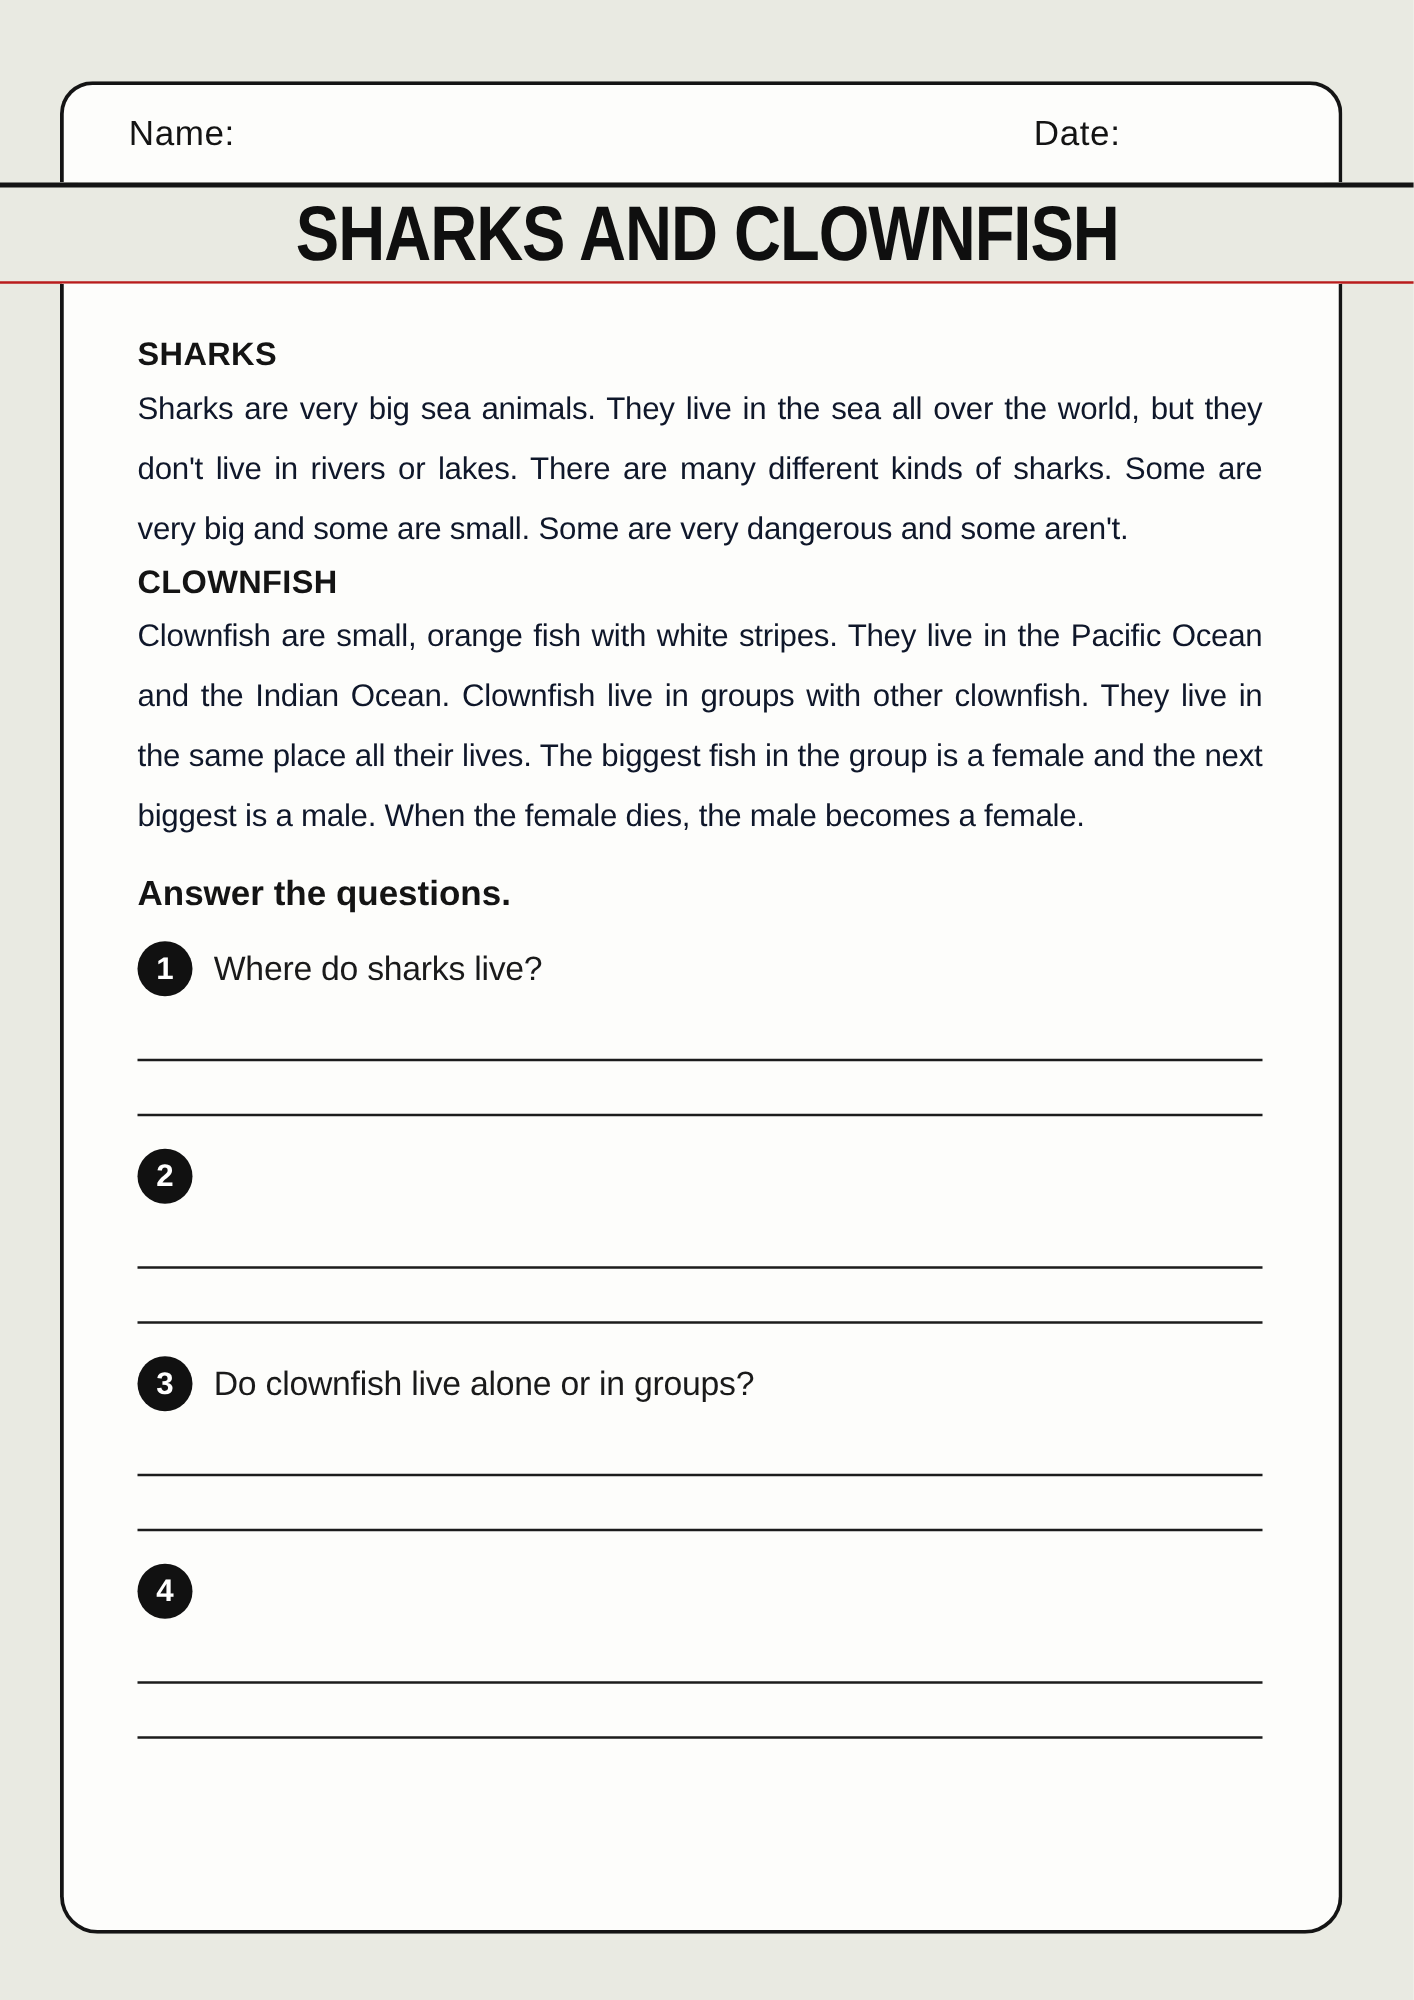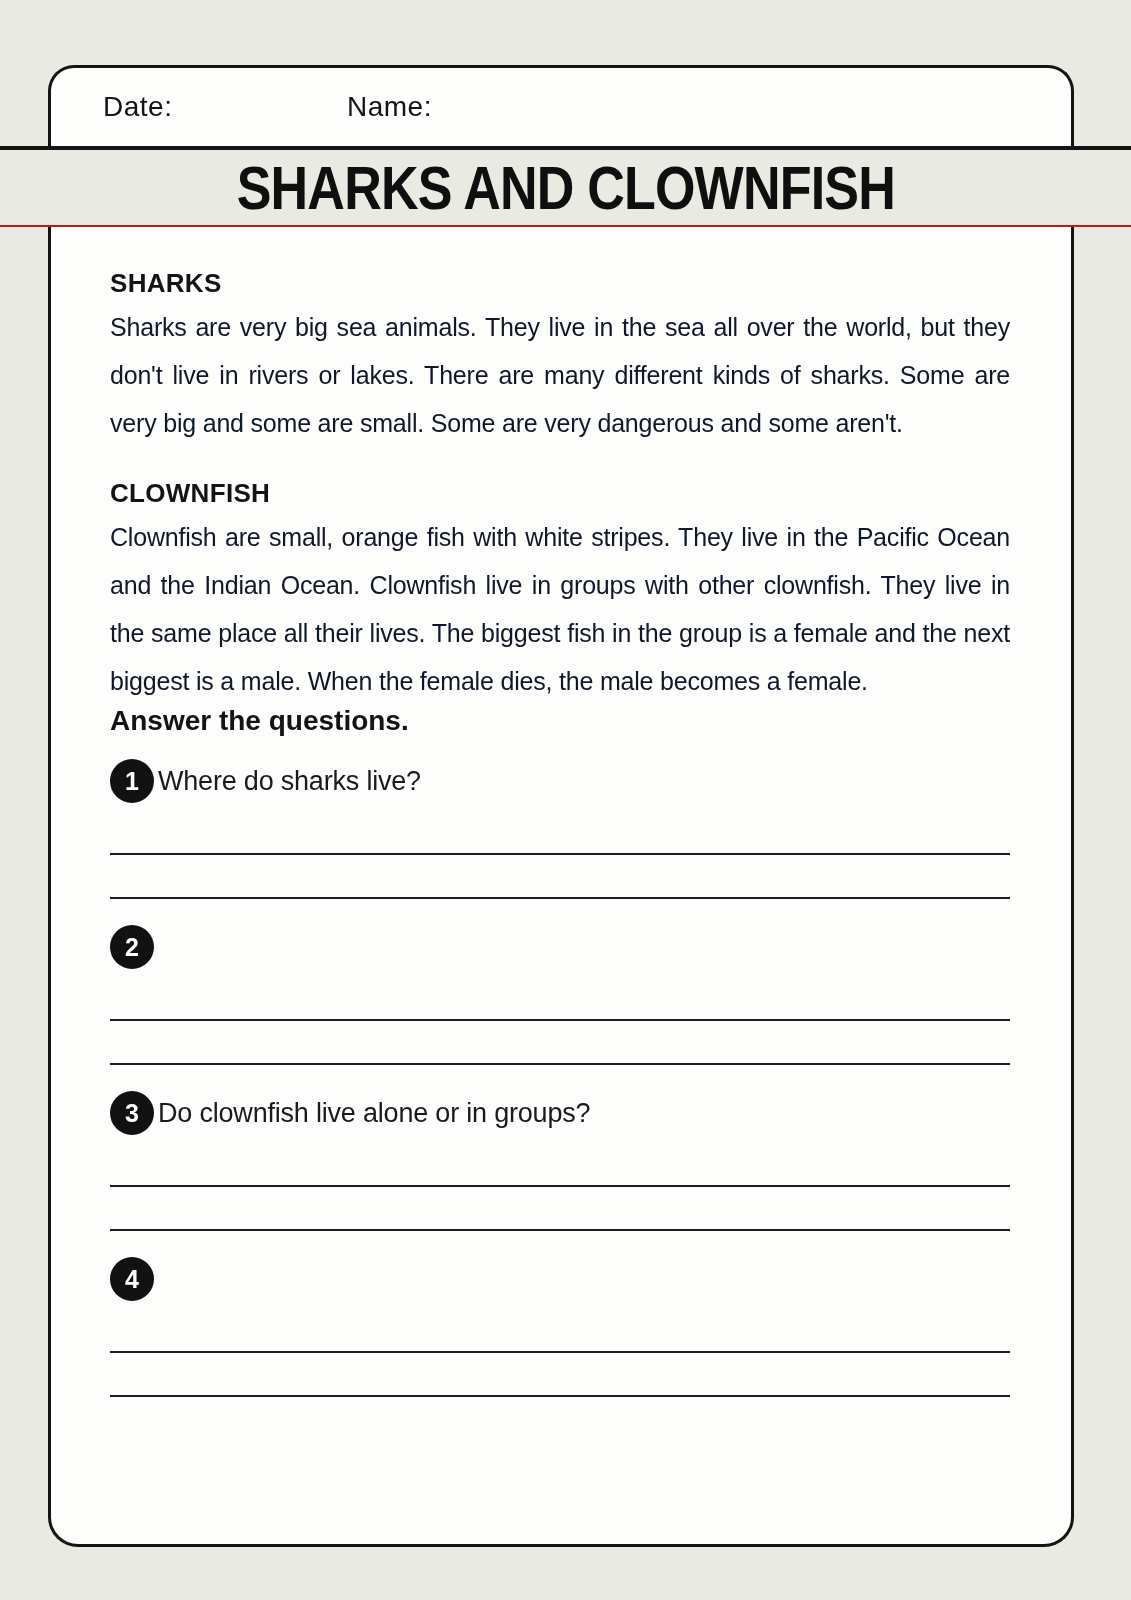--- a/index.html
+++ b/index.html
@@ -78,22 +78,22 @@
     letter-spacing: 0.3px;
   }
   .body-text {
     font-size: 25px;
     line-height: 48px;
     letter-spacing: -0.2px;
     text-align: justify;
     margin-top: 6px;
     color: #0f172a;
   }
-  .body-text + .section-heading { margin-top: 32px; }
-  .instruction.answers { }
+  .body-text + .section-heading { margin-top: 4px; }
+  .instruction.answers { margin-top: 22px; }
 
   
   .question { margin-top: 26px; }
   .question.first { margin-top: 22px; }
   .q-head {
     display: flex;
     align-items: center;
     height: 44px;
   }
   .q-num {
@@ -103,41 +103,41 @@
     color: #ffffff;
     border-radius: 50%;
     font-size: 25px;
     font-weight: bold;
     display: flex;
     align-items: center;
     justify-content: center;
   }
   .q-text {
     font-size: 27px;
-    margin-left: 4px;
+    margin-left: 17px;
     letter-spacing: -0.2px;
     color: #1a1a1a;
   }
   .answer-line {
     height: 2px;
     background: #1c1c1c;
     margin-top: 42px;
   }
   .answer-line.first { margin-top: 50px; }
 </style>
 </head>
 <body>
 
 <div class="name-date-box">
+  <div class="field field-name">
+    <span class="field-label">Name:</span>
+    <span class="field-blank"></span>
+  </div>
   <div class="field field-date">
     <span class="field-label">Date:</span>
-    <span class="field-blank"></span>
-  </div>
-  <div class="field field-name">
-    <span class="field-label">Name:</span>
     <span class="field-blank"></span>
   </div>
 </div>
 
 <div class="title-band">
   <h1>SHARKS AND CLOWNFISH</h1>
 </div>
 
 <div class="main-box">
 

